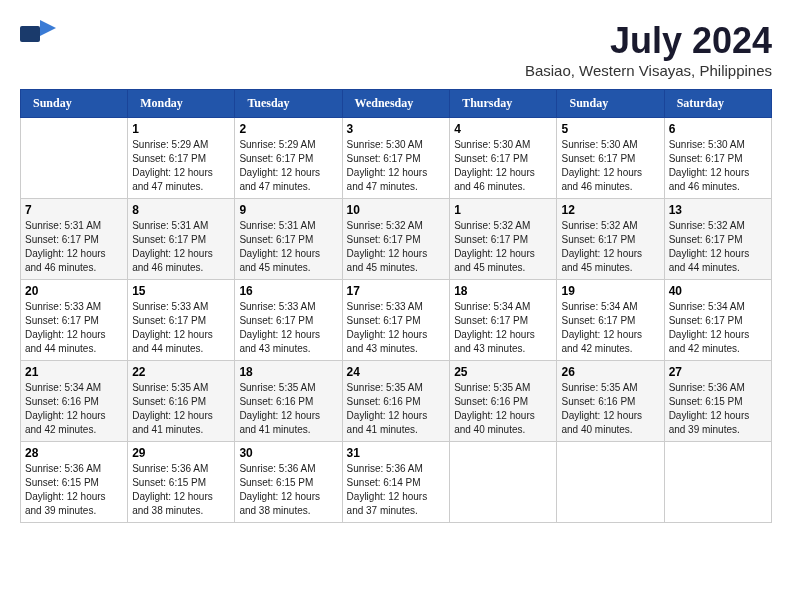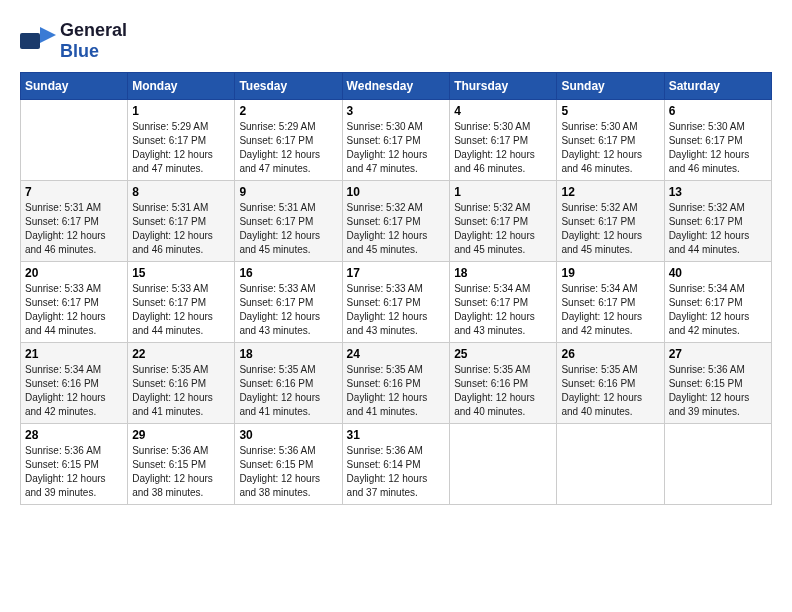--- a/index.html
+++ b/index.html
@@ -35,25 +35,26 @@
       font-weight: normal;
     }
     table {
       width: 100%;
       border-collapse: collapse;
       font-size: 11px;
     }
     thead tr th {
       background-color: #2255aa;
       color: white;
-      padding: 6px 4px;
+      padding: 6px 12px;
       text-align: left;
       font-size: 12px;
       font-weight: bold;
       border: 1px solid #1a4499;
+      font-family: Liberation Serif, serif;
     }
     tbody tr td {
       border: 1px solid #cccccc;
       padding: 4px;
       vertical-align: top;
       width: 108px;
       height: 80px;
     }
     tbody tr td:first-child {
       
@@ -78,24 +79,24 @@
   </style>
 </head>
 <body>
 
 <div class="header-area">
   <div class="logo">
     <svg width="36" height="28" viewBox="0 0 36 28">
       <rect x="0" y="6" width="20" height="16" rx="2" fill="#1a3a6b"></rect>
       <polygon points="20,0 36,8 20,16" fill="#3a7bd5"></polygon>
     </svg>
-    <div>
-      <span style="font-size:18px;font-weight:bold;color:#1a1a2e;">General</span><br>
-      <span style="font-size:18px;font-weight:bold;color:#2255aa;">Blue</span>
-    </div>
+  </div>
+  <div class="title-area">
+    <div class="main-title">July 2024</div>
+    <div class="subtitle">Basiao, Western Visayas, Philippines</div>
   </div>
 </div>
 
 <table>
   <thead>
     <tr>
     <th>Sunday</th>
         <th>Monday</th>
         <th>Tuesday</th>
         <th>Wednesday</th>

